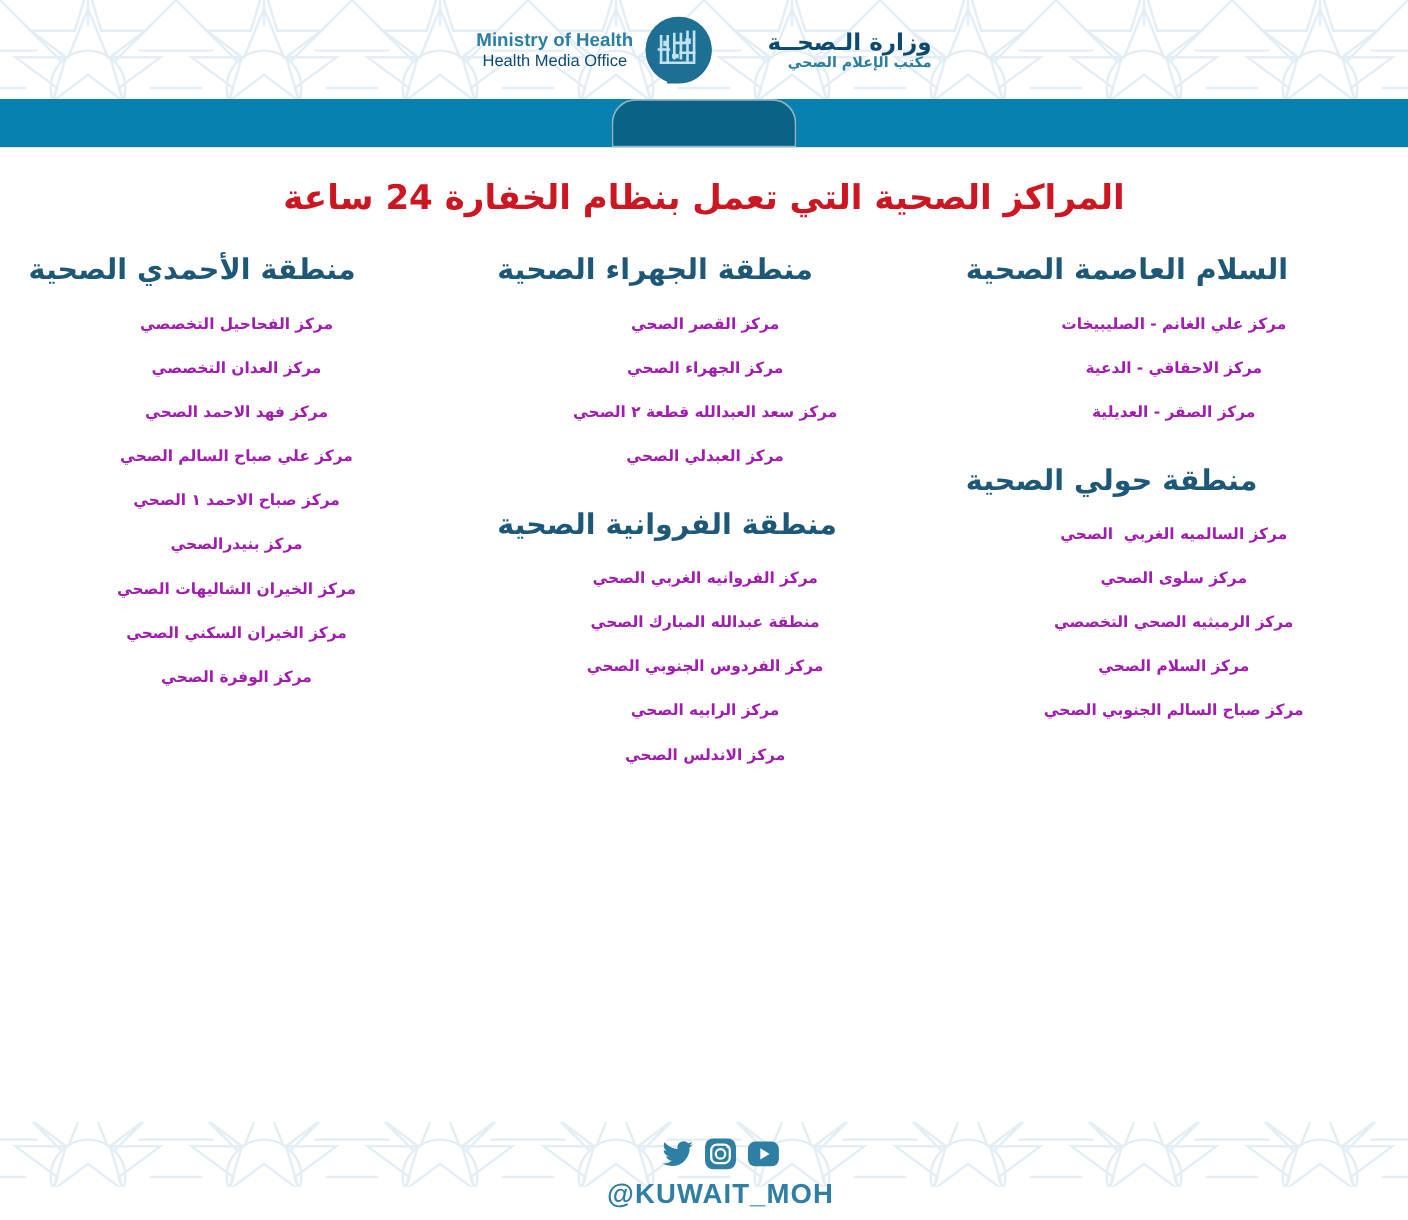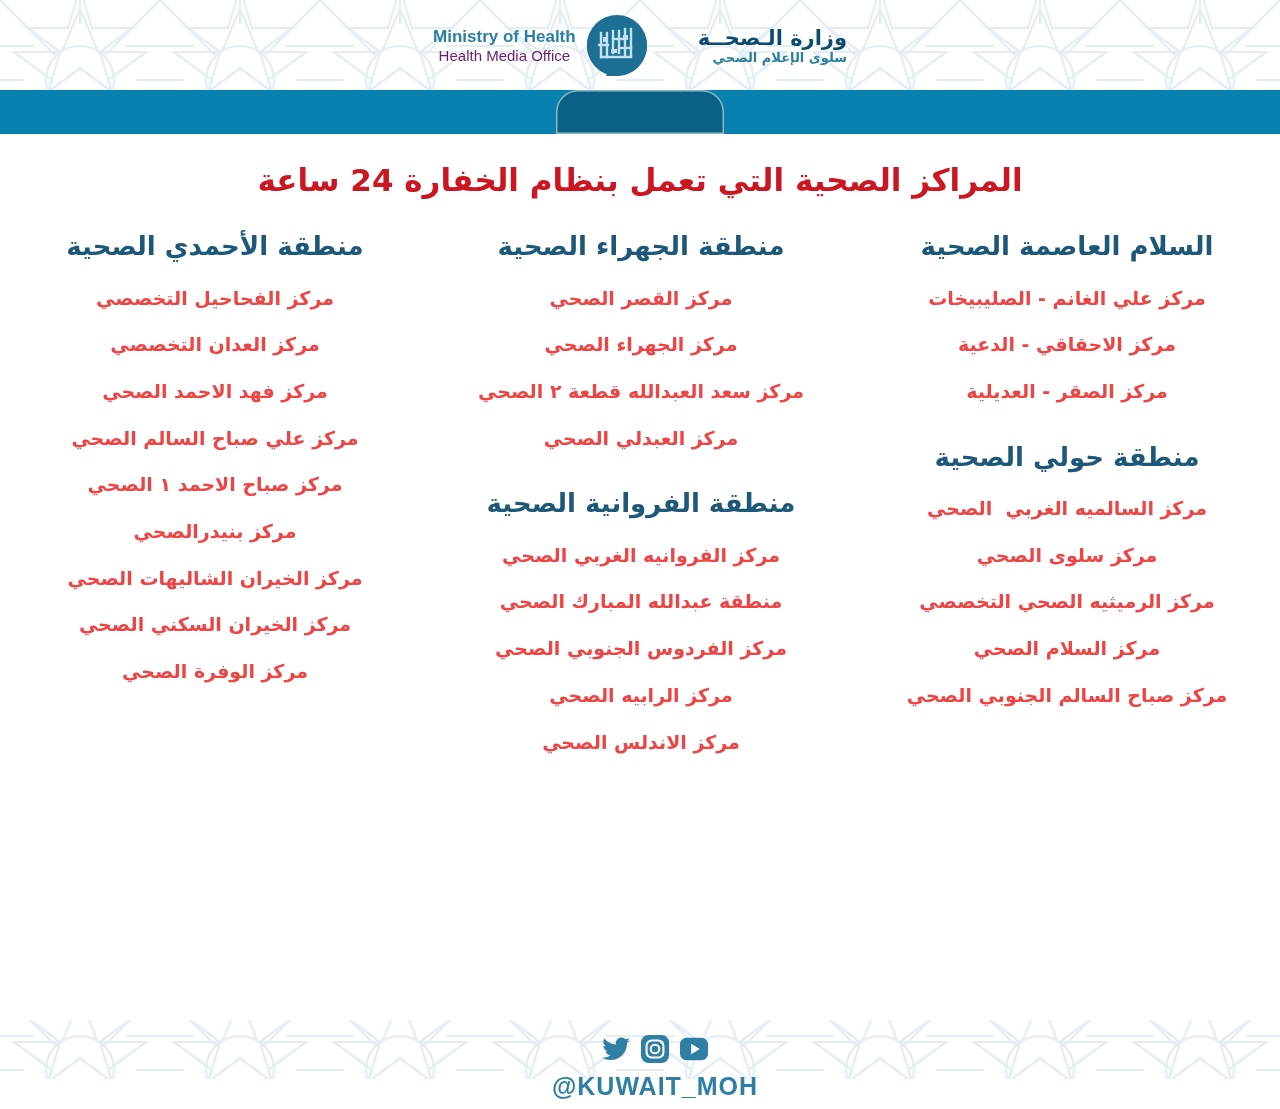--- a/index.html
+++ b/index.html
@@ -81,21 +81,21 @@
     font-family: "Liberation Sans", sans-serif;
     color: #2a7fa0;
   }
   .brand-en .l1 {
     font-size: 17px;
     font-weight: bold;
     color: #2b7fa2;
   }
   .brand-en .l2 {
     font-size: 15px;
-    color: #701a75;
+    color: #0c4a6e;
   }
 
   
   .banner {
     position: absolute;
     top: 90px;
     left: 0;
     width: 1280px;
     height: 44px;
     background: #0880b0;
@@ -147,36 +147,36 @@
     direction: rtl;
   }
   .column {
     width: 426px;
     box-sizing: border-box;
     padding: 0 24px;
     direction: rtl;
   }
 
   .region-head {
-    text-align: center;
+    text-align: left;
     color: #1d5878;
     font-size: 26px;
     font-weight: bold;
     direction: rtl;
     line-height: 1.25;
     margin-bottom: 12px;
   }
   .region-head.spaced-top {
     margin-top: 26px;
   }
 
   .center-item {
     text-align: center;
-    color: #ef4444;
-    font-size: 19px;
+    color: #a21caf;
+    font-size: 14px;
     font-weight: bold;
     direction: rtl;
     line-height: 1.3;
     padding: 11px 0;
     white-space: pre;
   }
 
   
   .footer {
     position: absolute;
@@ -257,21 +257,21 @@
     <rect width="1280" height="89" fill="#ffffff"></rect>
     <rect width="1280" height="89" fill="url(#star-pat-b)" transform="translate(0,-30)"></rect>
   </svg>
 </div>
 
 <div class="header">
   <div class="brand">
 
     <div class="brand-ar">
       <div class="l1">وزارة الـصحــة</div>
-      <div class="l2">سلوى الإعلام الصحي</div>
+      <div class="l2">مكتب الإعلام الصحي</div>
     </div>
 
     <div class="brand-logo">
       <svg viewBox="0 0 62 62" width="62" height="62" xmlns="http://www.w3.org/2000/svg">
         <path d="M31 1 A30 30 0 1 1 30.9 1 Z M31 61 L20 61 L24 52 Z" fill="#1d6f93"></path>
         <circle cx="31" cy="30" r="30" fill="#1d6f93"></circle>
         <path d="M17 52 L31 46 L29 61 Z" fill="#1d6f93"></path>
         <g fill="none" stroke="#bfe3f0" stroke-width="2.4" stroke-linecap="square">
           <path d="M15 18 L15 42"></path>
           <path d="M21 18 L21 42"></path>

